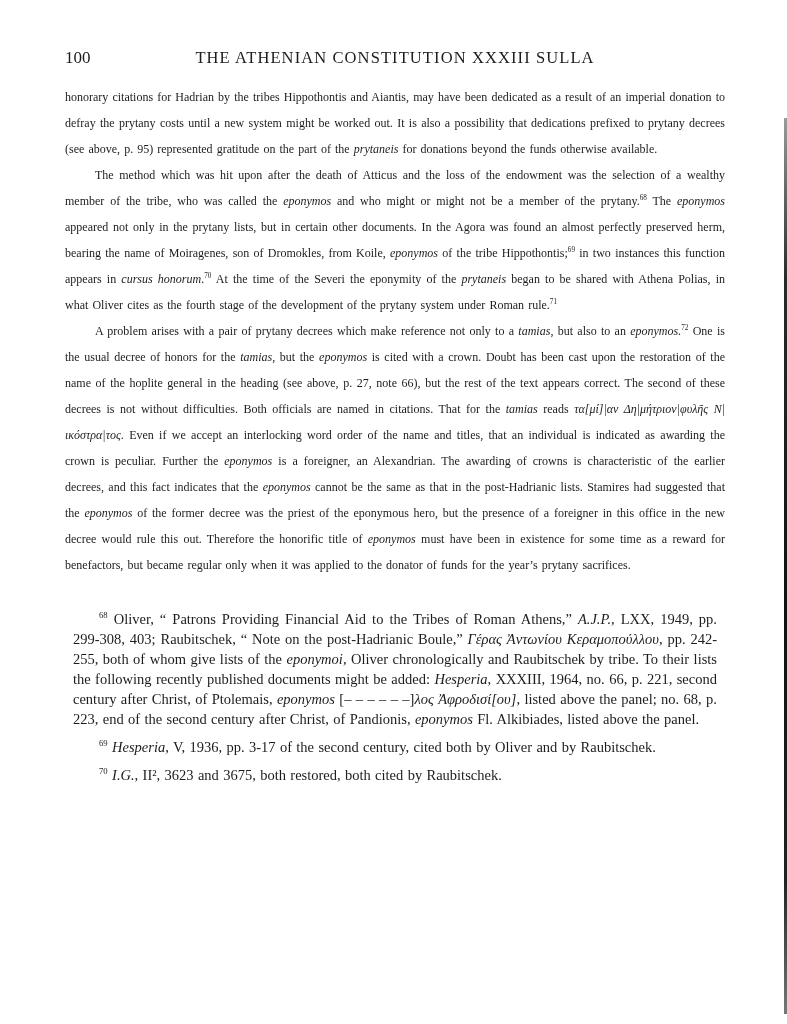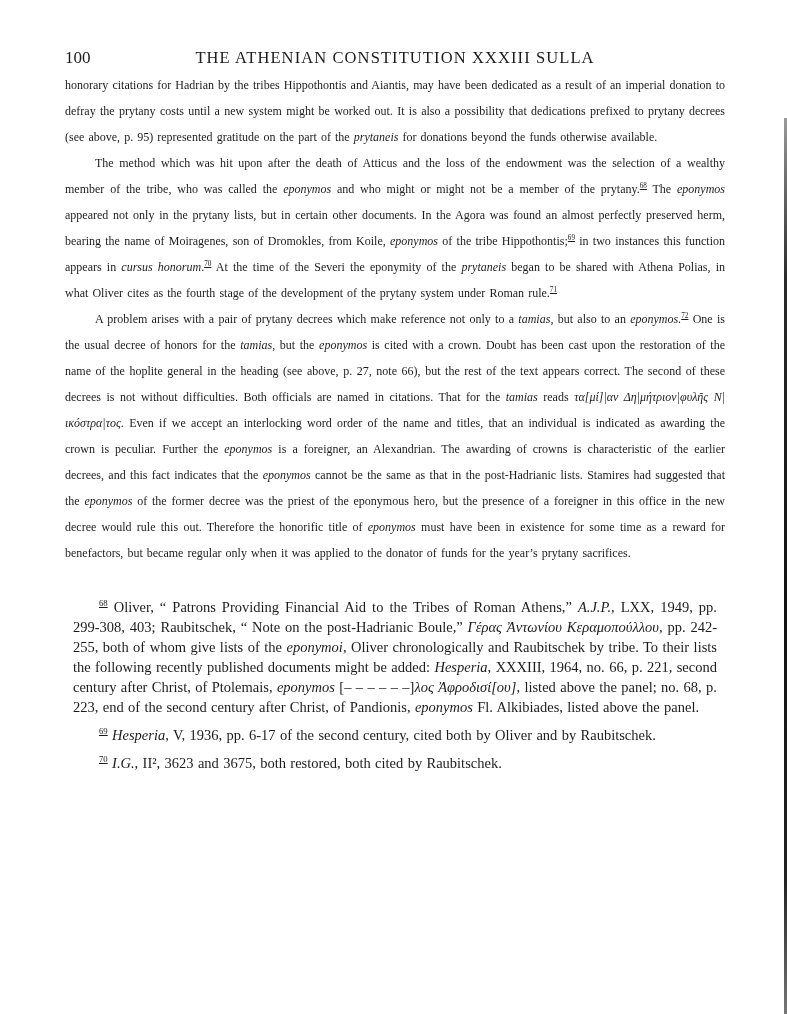--- a/index.html
+++ b/index.html
@@ -22,20 +22,21 @@
     width: 3px;
     height: 896px;
     background: linear-gradient(180deg, #9a9a9a 0%, #2a2a2a 18%, #111 55%, #222 85%, #777 100%);
   }
   .page {
     padding: 48px 62px 0 65px;
   }
   .header {
     position: relative;
     height: 24px;
+    margin-bottom: 12px;
   }
   .pagenum {
     position: absolute;
     left: 0;
     top: 0;
     font-size: 17px;
   }
   .title {
     position: absolute;
     left: 0;
@@ -69,21 +70,20 @@
   .footnotes p.fn {
     margin: 8px;
     text-indent: 26px;
   }
   .it { font-style: italic; }
   sup {
     font-size: 60%;
     line-height: 0;
     vertical-align: super;
     letter-spacing: 0;
-    text-decoration: underline;
   }
 </style>
 </head>
 <body>
 
 <div class="scan-edge"></div>
 
 <div class="page">
 
   <div class="header">
@@ -92,18 +92,18 @@
   </div>
 
   <div class="body-text">
     <p class="para no-indent"><span>honorary citations for Hadrian by the tribes Hippothontis and Aiantis, may have been dedicated as a result of an imperial donation to defray the prytany costs until a new system might be worked out. It is also a possibility that dedications prefixed to prytany decrees (see above, p. 95) represented gratitude on the part of the </span><span class="it">prytaneis</span><span> for donations beyond the funds otherwise available.</span></p>
     <p class="para"><span>The method which was hit upon after the death of Atticus and the loss of the endowment was the selection of a wealthy member of the tribe, who was called the </span><span class="it">eponymos</span><span> and who might or might not be a member of the prytany.</span><sup>68</sup><span> The </span><span class="it">eponymos</span><span> appeared not only in the prytany lists, but in certain other documents. In the Agora was found an almost perfectly preserved herm, bearing the name of Moiragenes, son of Dromokles, from Koile, </span><span class="it">eponymos</span><span> of the tribe Hippothontis;</span><sup>69</sup><span> in two instances this function appears in </span><span class="it">cursus honorum</span><span>.</span><sup>70</sup><span> At the time of the Severi the eponymity of the </span><span class="it">prytaneis</span><span> began to be shared with Athena Polias, in what Oliver cites as the fourth stage of the development of the prytany system under Roman rule.</span><sup>71</sup></p>
     <p class="para"><span>A problem arises with a pair of prytany decrees which make reference not only to a </span><span class="it">tamias</span><span>, but also to an </span><span class="it">eponymos</span><span class="it">.</span><sup>72</sup><span> One is the usual decree of honors for the </span><span class="it">tamias</span><span>, but the </span><span class="it">eponymos</span><span> is cited with a crown. Doubt has been cast upon the restoration of the name of the hoplite general in the heading (see above, p. 27, note 66), but the rest of the text appears correct. The second of these decrees is not without difficulties. Both officials are named in citations. That for the </span><span class="it">tamias</span><span> reads </span><span class="it">τα[μί]|αν Δη|μήτριον|φυλῆς Ν|ικόστρα|τος</span><span>. Even if we accept an interlocking word order of the name and titles, that an individual is indicated as awarding the crown is peculiar. Further the </span><span class="it">eponymos</span><span> is a foreigner, an Alexandrian. The awarding of crowns is characteristic of the earlier decrees, and this fact indicates that the </span><span class="it">eponymos</span><span> cannot be the same as that in the post-Hadrianic lists. Stamires had suggested that the </span><span class="it">eponymos</span><span> of the former decree was the priest of the eponymous hero, but the presence of a foreigner in this office in the new decree would rule this out. Therefore the honorific title of </span><span class="it">eponymos</span><span> must have been in existence for some time as a reward for benefactors, but became regular only when it was applied to the donator of funds for the year’s prytany sacrifices.</span></p>
   </div>
 
   <div class="footnotes">
     <p class="fn"><sup>68</sup><span> Oliver, “ Patrons Providing Financial Aid to the Tribes of Roman Athens,” </span><span class="it">A.J.P.</span><span>, LXX, 1949, pp. 299-308, 403; Raubitschek, “ Note on the post-Hadrianic Boule,” </span><span class="it">Γέρας Ἀντωνίου Κεραμοπούλλου</span><span>, pp. 242-255, both of whom give lists of the </span><span class="it">eponymoi</span><span>, Oliver chronologically and Raubitschek by tribe. To their lists the following recently published documents might be added: </span><span class="it">Hesperia</span><span>, XXXIII, 1964, no. 66, p. 221, second century after Christ, of Ptolemais, </span><span class="it">eponymos</span><span> [– – – – – –]</span><span class="it">λος Ἀφροδισί[ου]</span><span>, listed above the panel; no. 68, p. 223, end of the second century after Christ, of Pandionis, </span><span class="it">eponymos</span><span> Fl. Alkibiades, listed above the panel.</span></p>
-    <p class="fn"><sup>69</sup><span> </span><span class="it">Hesperia</span><span>, V, 1936, pp. 6-17 of the second century, cited both by Oliver and by Raubitschek.</span></p>
+    <p class="fn"><sup>69</sup><span> </span><span class="it">Hesperia</span><span>, V, 1936, pp. 3-17 of the second century, cited both by Oliver and by Raubitschek.</span></p>
     <p class="fn"><sup>70</sup><span> </span><span class="it">I.G.</span><span>, II², 3623 and 3675, both restored, both cited by Raubitschek.</span></p>
 
   </div>
 
 </div>
 
 </body></html>

